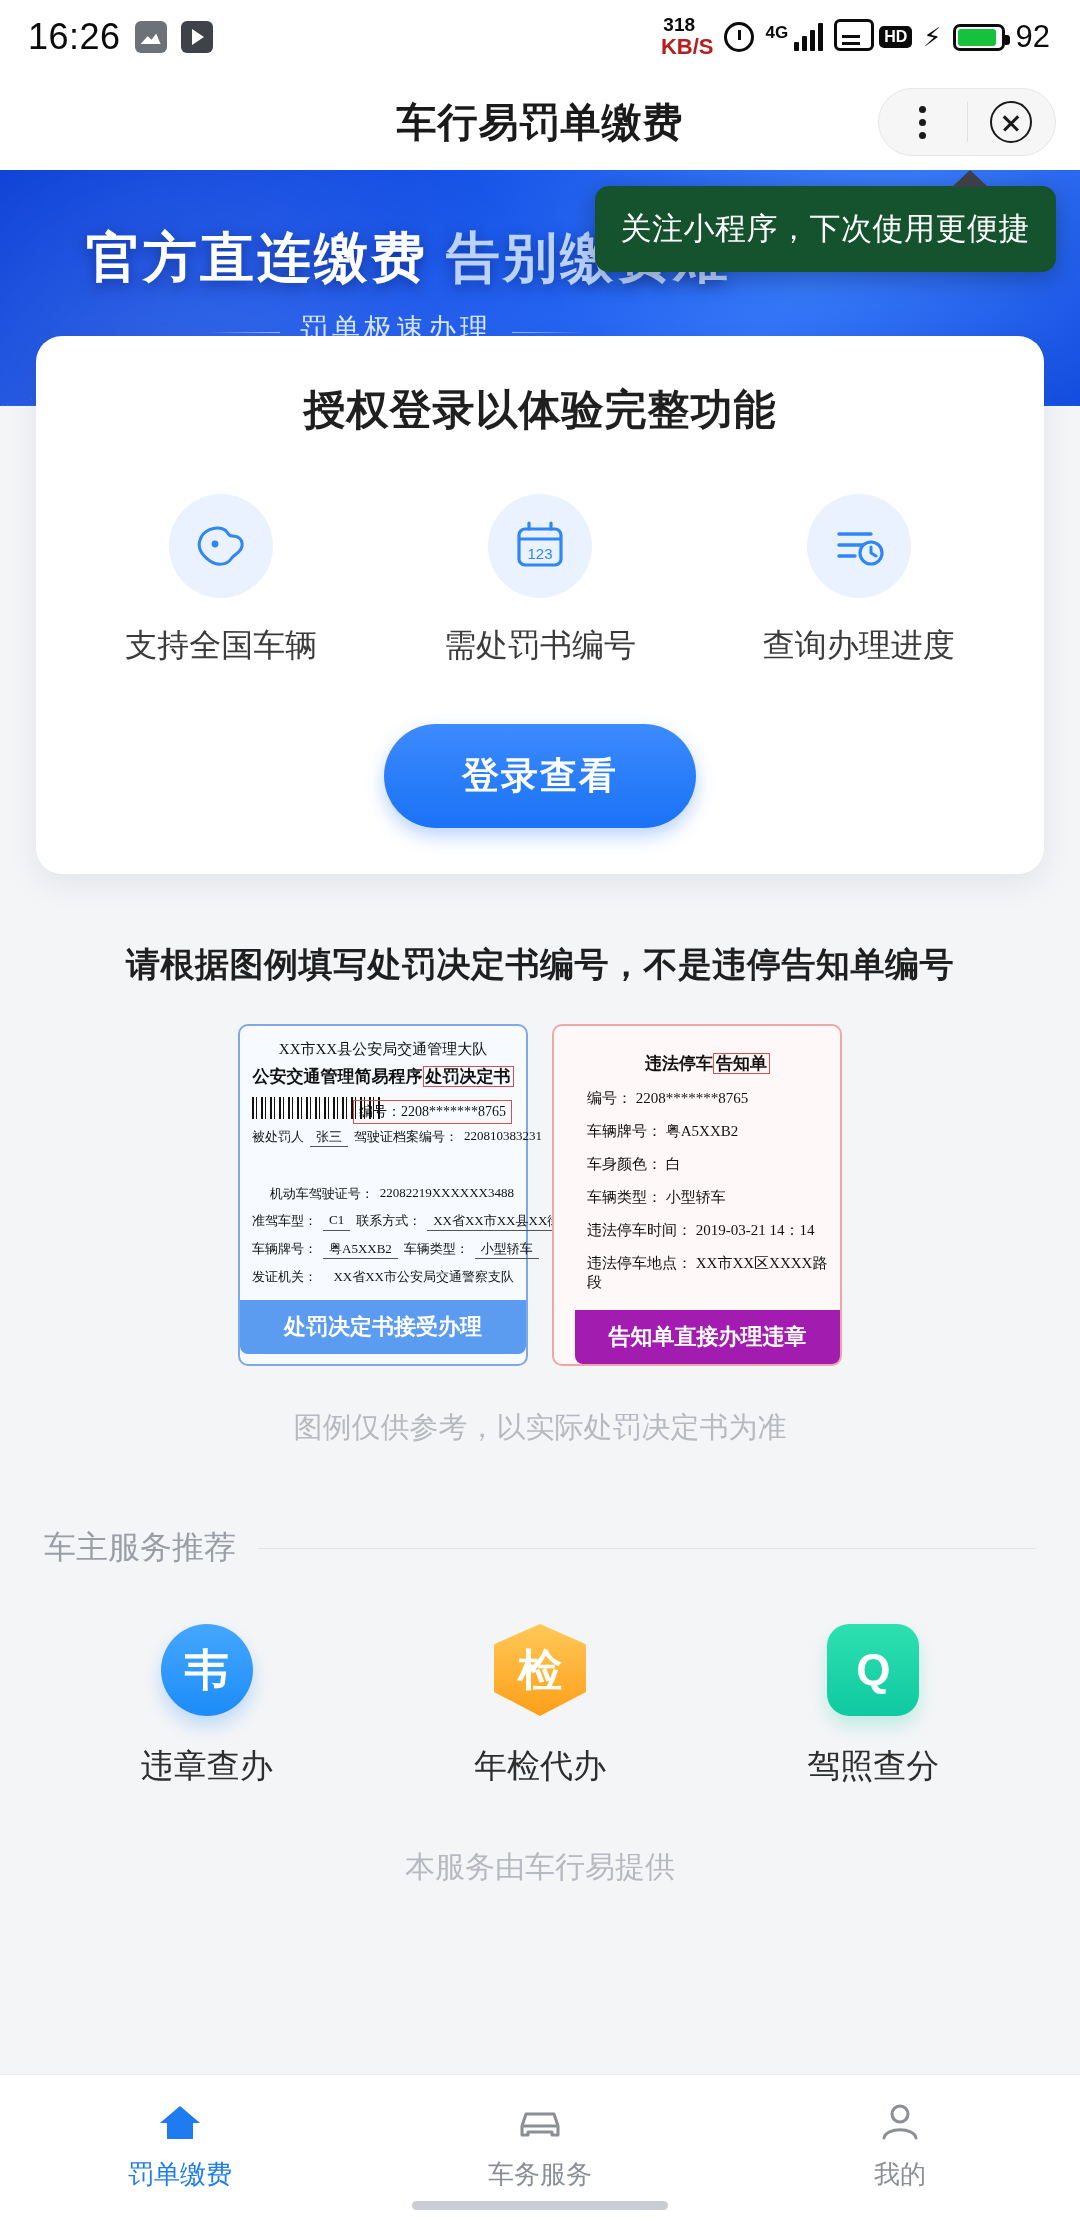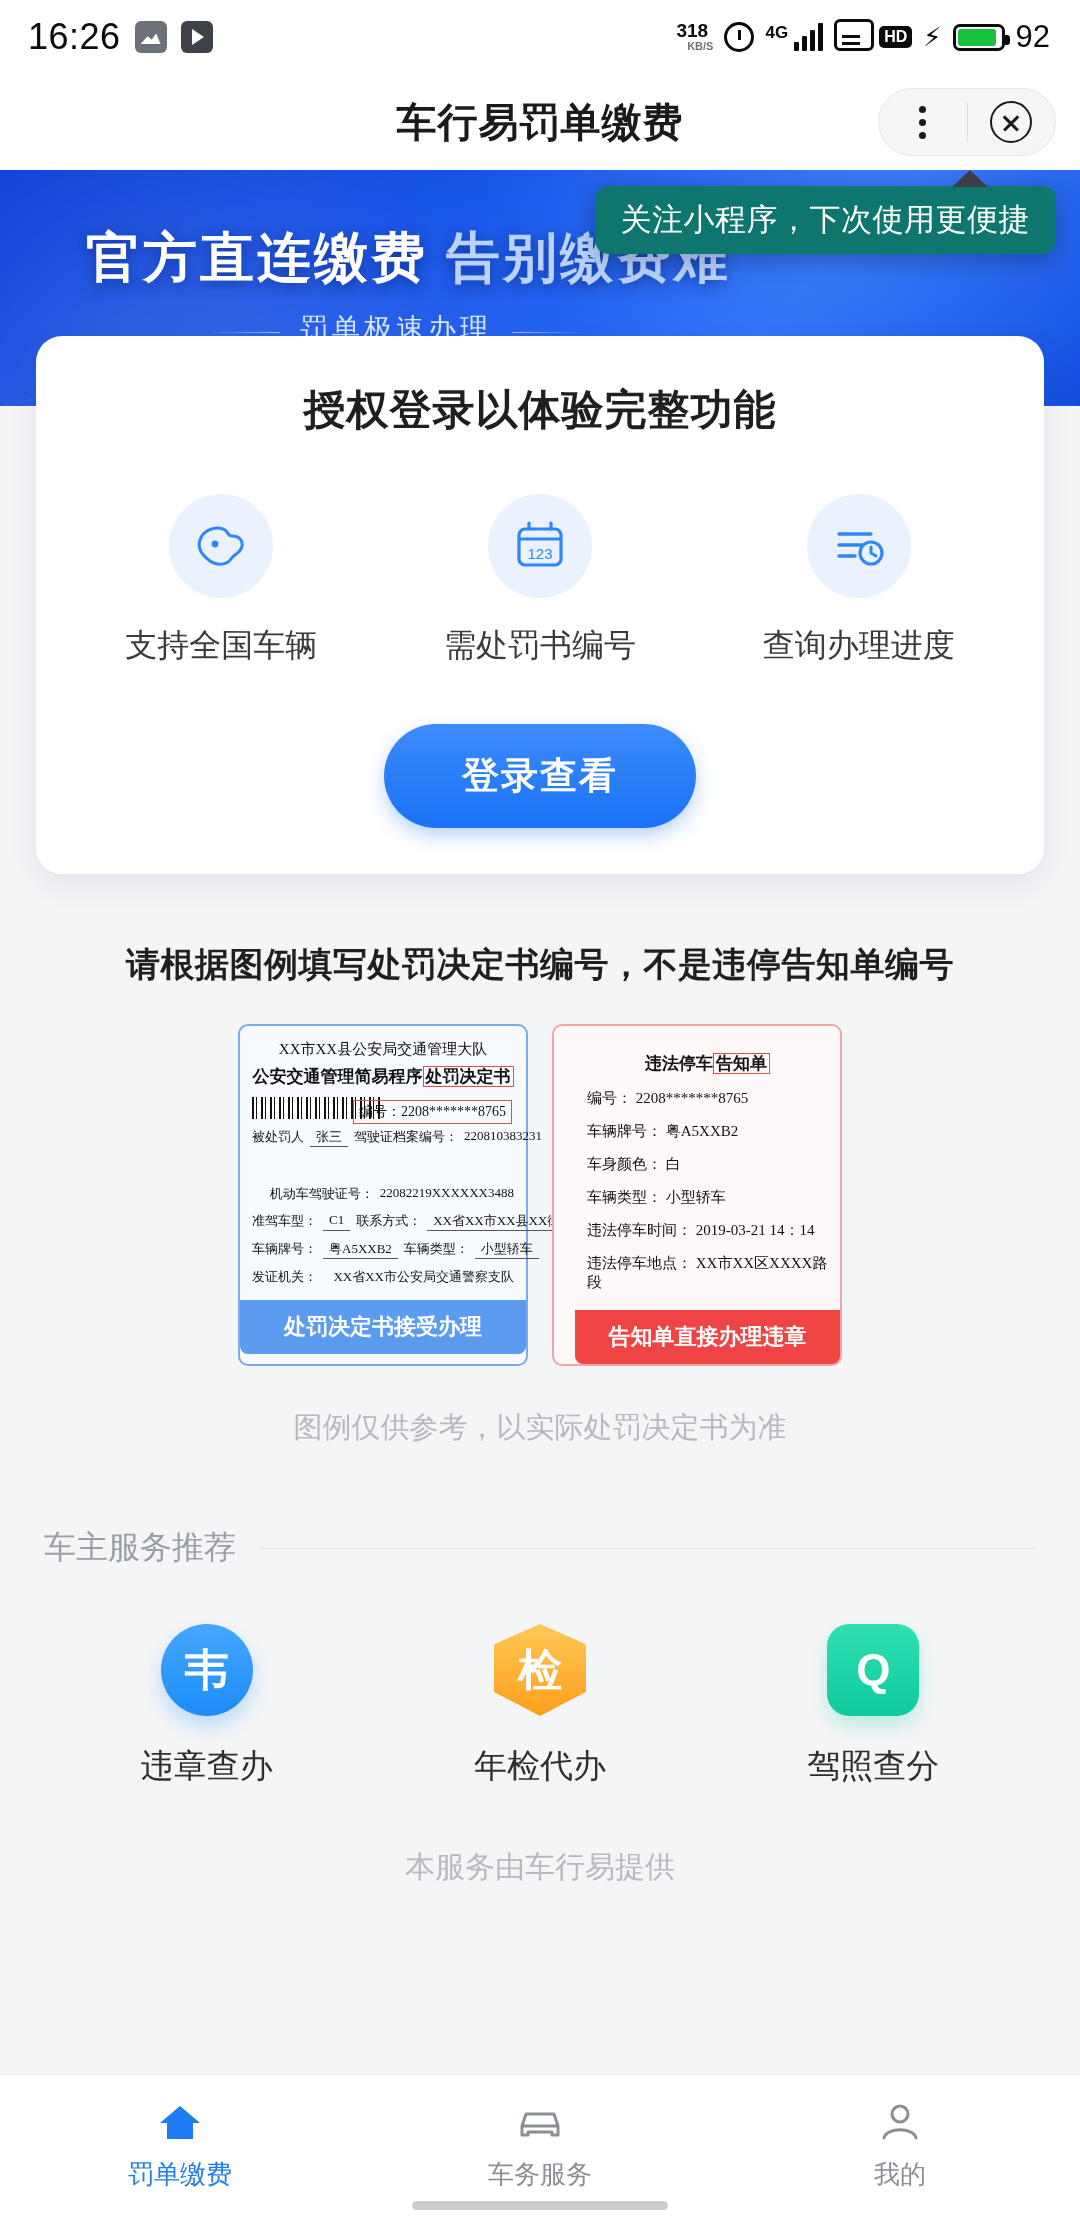--- a/index.html
+++ b/index.html
@@ -41,21 +41,21 @@
     display:flex; align-items:center; justify-content:center;
   }
   .sb-icon-play:after{
     content:""; width:0; height:0; border-left:12px solid #fff;
     border-top:8px solid transparent; border-bottom:8px solid transparent;
     margin-left: 3px;
   }
   .sb-right { display: flex; align-items: center; gap: 11px; }
   .sb-kb { text-align: center; line-height: 1.05; }
   .sb-kb .n { font-size: 19px; color: #0b0b0b; font-weight: 700; }
-  .sb-kb .u { font-size: 11px; color: #737373; font-weight: 700; margin-left: 16px; }
+  .sb-kb .u { font-size: 22px; color: #b91c1c; font-weight: 700; margin-left: 16px; }
   .sb-alarm {
     width: 30px; height: 30px; border: 3px solid #0b0b0b; border-radius: 50%;
     position: relative;
   }
   .sb-alarm:after{
     content:""; position:absolute; left:11px; top:5px; width:3px; height:10px;
     background:#0b0b0b;
   }
   .sb-net { display:flex; align-items:flex-end; gap:6px; }
   .sb-4g { font-size: 17px; font-weight: 700; color: #0b0b0b; margin-bottom: 8px;}
@@ -151,21 +151,21 @@
   .banner-sub:before, .banner-sub:after{
     content:""; position:absolute; top: 22px; width: 72px; height:1px;
     background: linear-gradient(90deg, transparent, #9dc0ff);
   }
   .banner-sub:before{ left:-92px; }
   .banner-sub:after{ right:-92px; background: linear-gradient(270deg, transparent, #9dc0ff); }
 
   
   .toast {
     position:absolute; right: 24px; top: 186px; z-index: 40;
-    background: #0f766e; border-radius: 14px; padding: 13px 26px;
+    background: #14532d; border-radius: 14px; padding: 22px 26px;
     box-shadow: 0 6px 24px rgba(0,0,0,.28);
   }
   .toast-text { color:#ffffff; font-size: 31px; letter-spacing: .5px; white-space: nowrap;}
   .toast:after{
     content:""; position:absolute; right: 68px; top: -16px;
     border-left: 18px solid transparent; border-right: 18px solid transparent;
     border-bottom: 17px solid #3c3f45;
   }
 
   
@@ -221,21 +221,21 @@
     font-size: 13px; color:#111; margin-top: 9px; font-family:"Liberation Serif", serif;
     display:flex; gap: 6px; white-space: nowrap;
   }
   .doc-line .u { border-bottom: 1px solid #555; padding: 0 6px; }
   .doc-line.right { justify-content:flex-end;margin-top:38px; }
   .doc-foot {
     margin: 14px -12px 0; padding: 12px 0; text-align:center;
     font-size: 22px; font-weight: 700; color:#ffffff; border-radius: 0 0 8px 8px;
   }
   .doc.blue .doc-foot { background:#5b9bf0; }
-  .doc.red .doc-foot  { background:#ef4444; }
+  .doc.red .doc-foot  { background:#a21caf; }
   .doc-red-line { font-size: 15px; color:#111; margin-top: 14px; font-family:"Liberation Serif", serif; }
   .note {
     margin-top: 42px; text-align:center; font-size: 29px; color:#b6b9bf;
   }
 
   
   .rec-head {
     display:flex; align-items:center; gap: 22px; margin: 78px 44px 0;
   }
   .rec-title { font-size: 32px; color:#9a9ea5; white-space: nowrap; }

